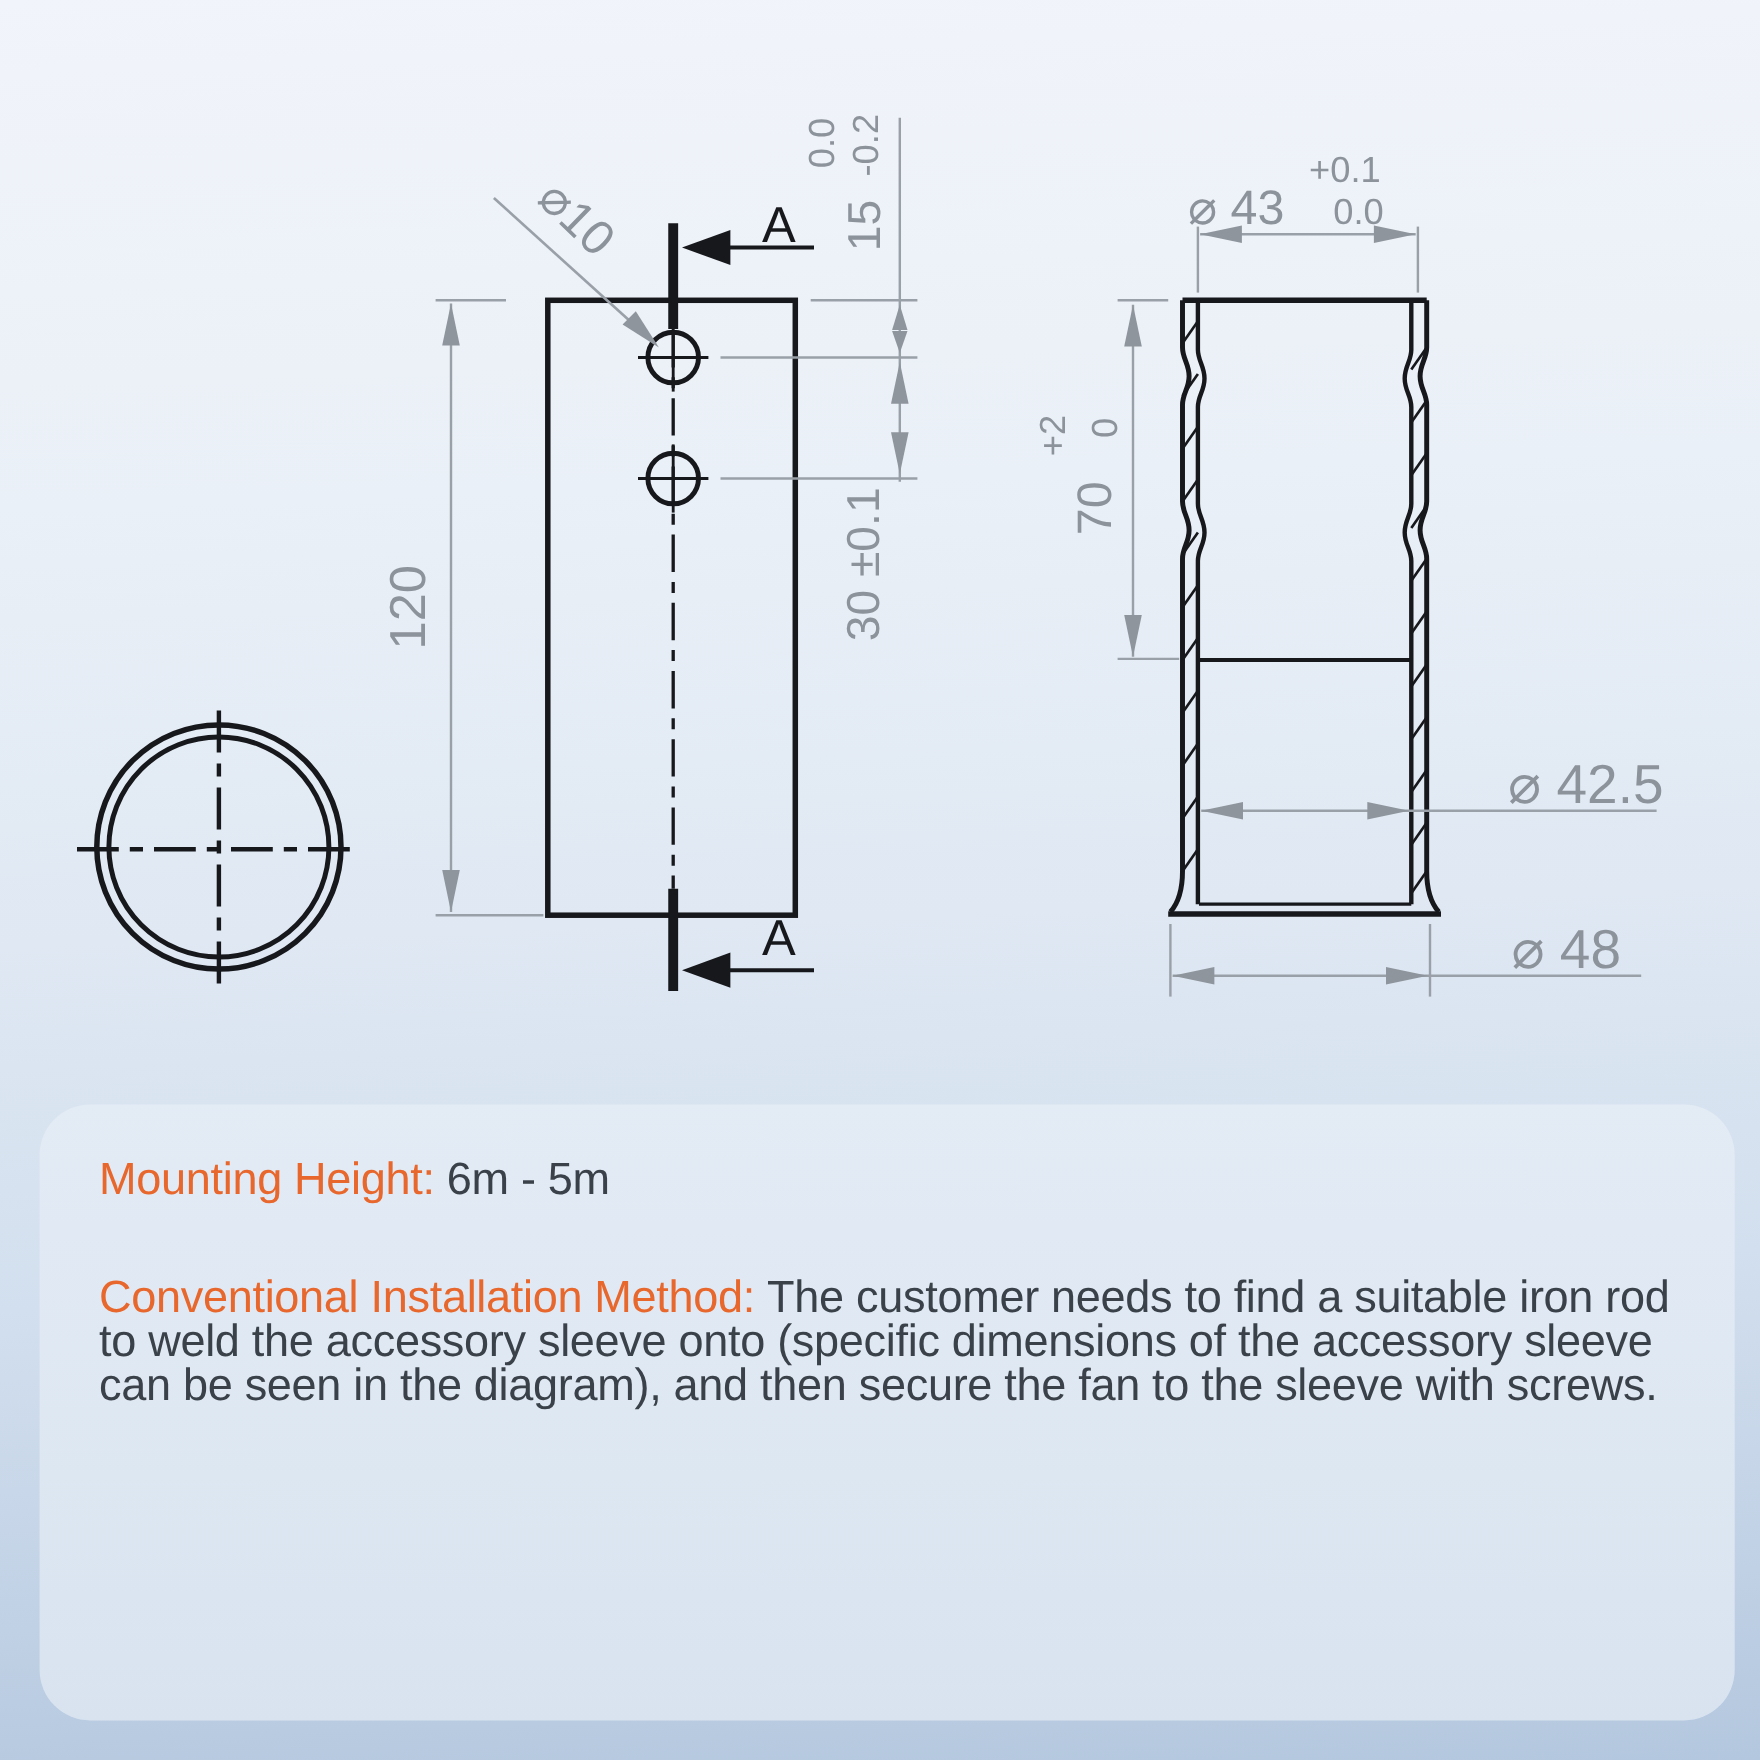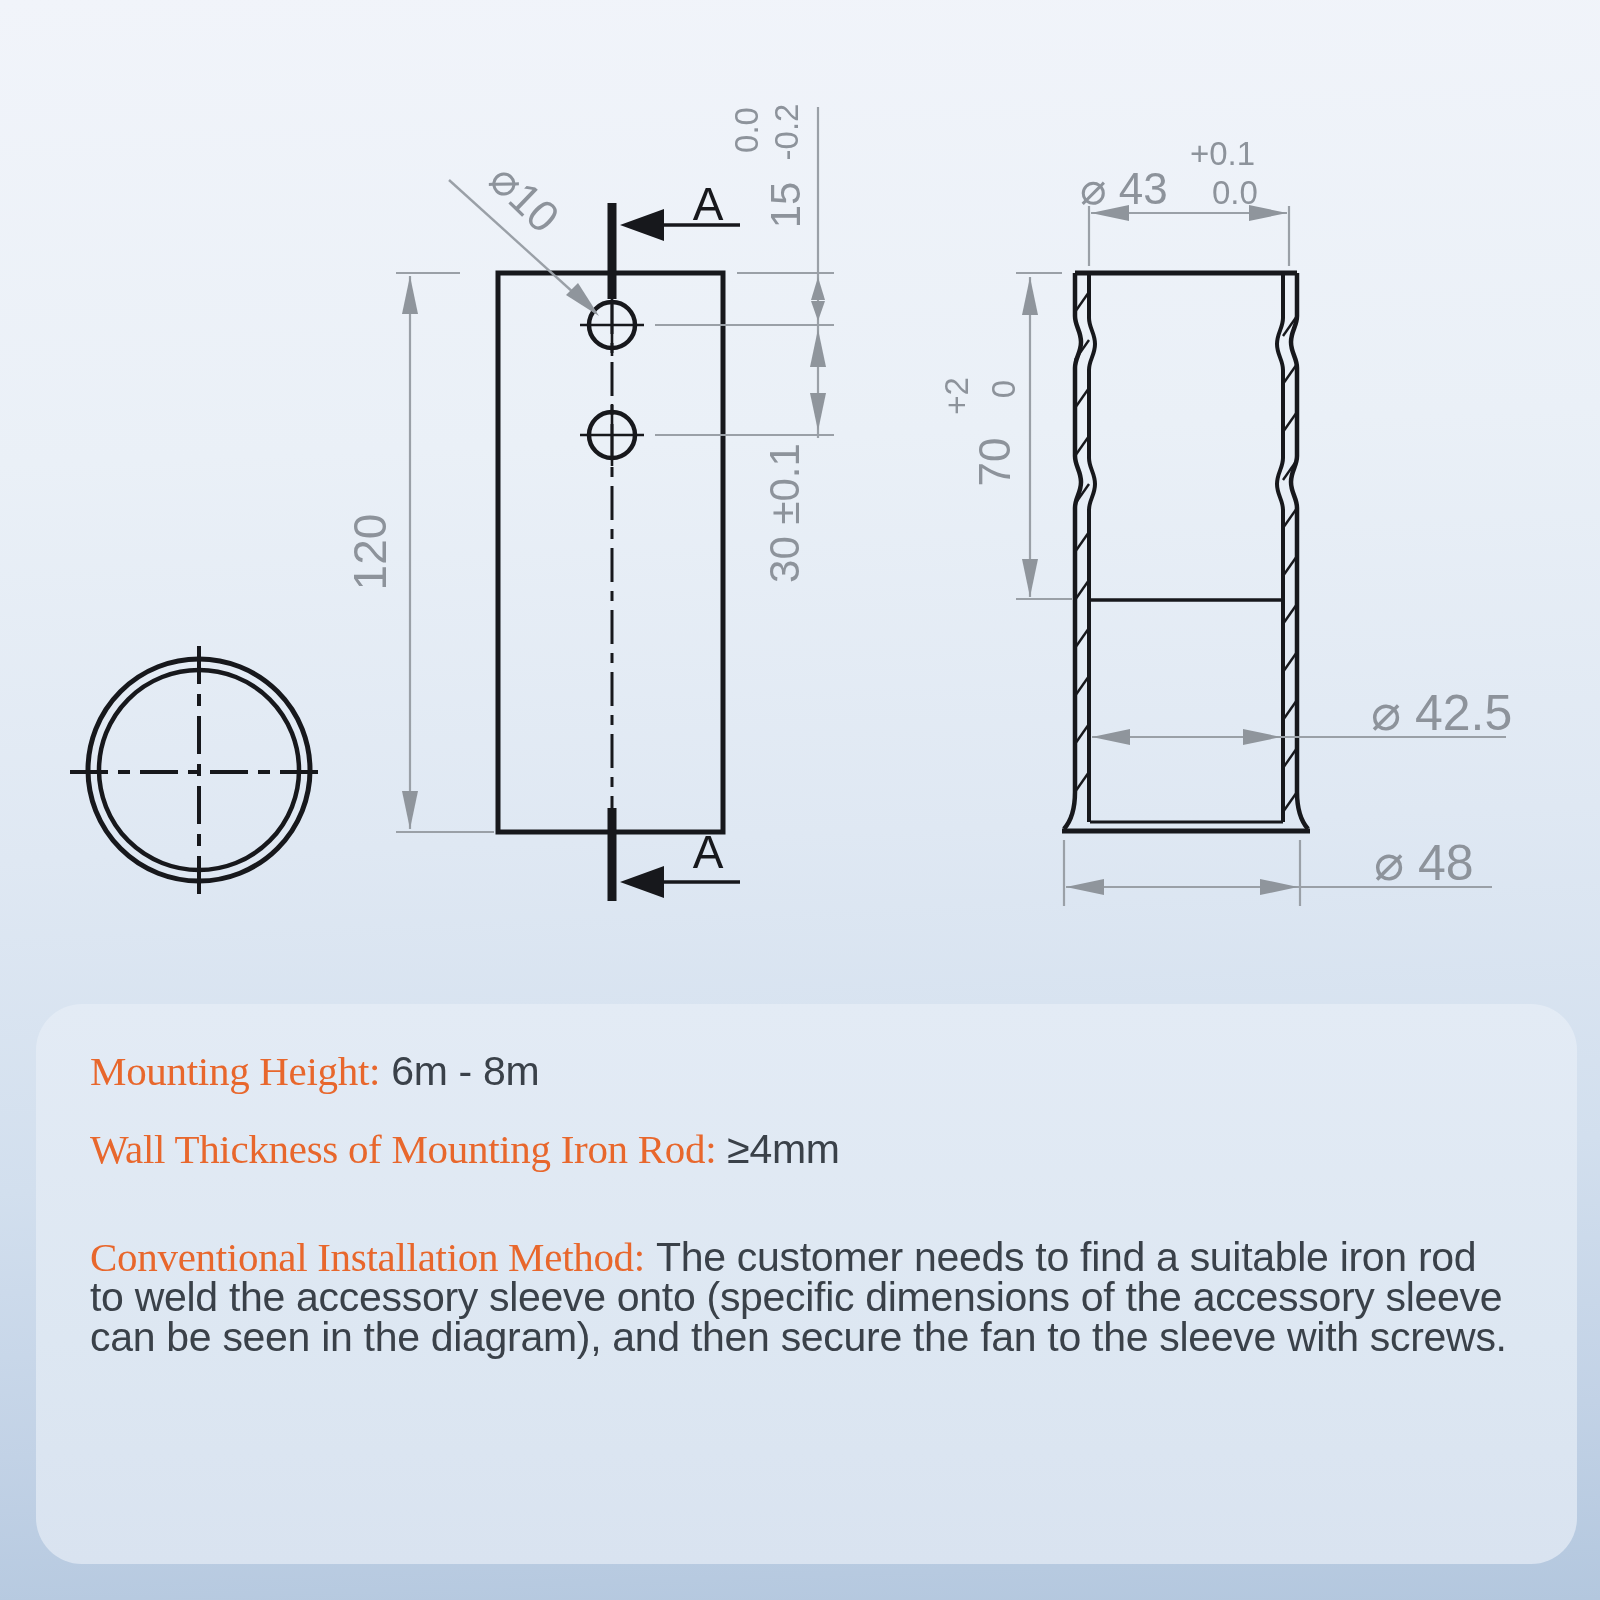--- a/index.html
+++ b/index.html
@@ -14,21 +14,21 @@
   .dimtxt{fill:#8d939b;}
   .blktxt{fill:#17181c;}
   
   .panel{
     position:absolute;left:36px;top:1004px;width:1541px;height:560px;
     box-sizing:border-box;border-radius:46px;
     background:linear-gradient(180deg,#e3ebf5 0%,#dde7f2 60%,#d9e3f0 100%);
     padding:47px 42px 0 54px;
   }
   .note{margin:0;font-size:41px;line-height:40px;letter-spacing:-0.3px;color:#3a4149;}
-  .note .label{color:#e8672c;margin-right:11px;font-family:Liberation Serif, serif;}
+  .note .label{color:#e8672c;margin-right:11px;}
   .note .body{white-space:pre-line;}
   .mt38{margin-top:38px;}
   .mt50{margin-top:68px;}
 </style>
 </head>
 <body>
 
 <div class="page">
 
   <svg width="1600" height="1000" viewBox="0 0 1600 1000" style="position:absolute;left:0;top:0;">
@@ -170,24 +170,21 @@
         <line x1="1066" y1="887" x2="1492" y2="887" stroke="#9aa0a7" stroke-width="2.2"></line>
         <polygon points="1066,887 1104,879 1104,895" fill="#8f959c"></polygon>
         <polygon points="1298,887 1260,879 1260,895" fill="#8f959c"></polygon>
         <text x="1374" y="880" font-size="50" class="dimtxt">⌀ 48</text>
       </g>
     </g>
   </svg>
 
   <div class="panel">
     <p class="note">
-      <span class="label">Mounting Height:</span><span class="body">6m - 8m</span>
-    </p>
-    <p class="note mt38">
-      <span class="label">Wall Thickness of Mounting Iron Rod:</span><span class="body">≥4mm</span>
+      <span class="label">Mounting Height:</span><span class="body">6m - 5m</span>
     </p>
     <p class="note mt50">
       <span class="label">Conventional Installation Method:</span><span class="body">The customer needs to find a suitable iron rod
 to weld the accessory sleeve onto (specific dimensions of the accessory sleeve
 can be seen in the diagram), and then secure the fan to the sleeve with screws.</span>
     </p>
   </div>
 
 </div>
 

